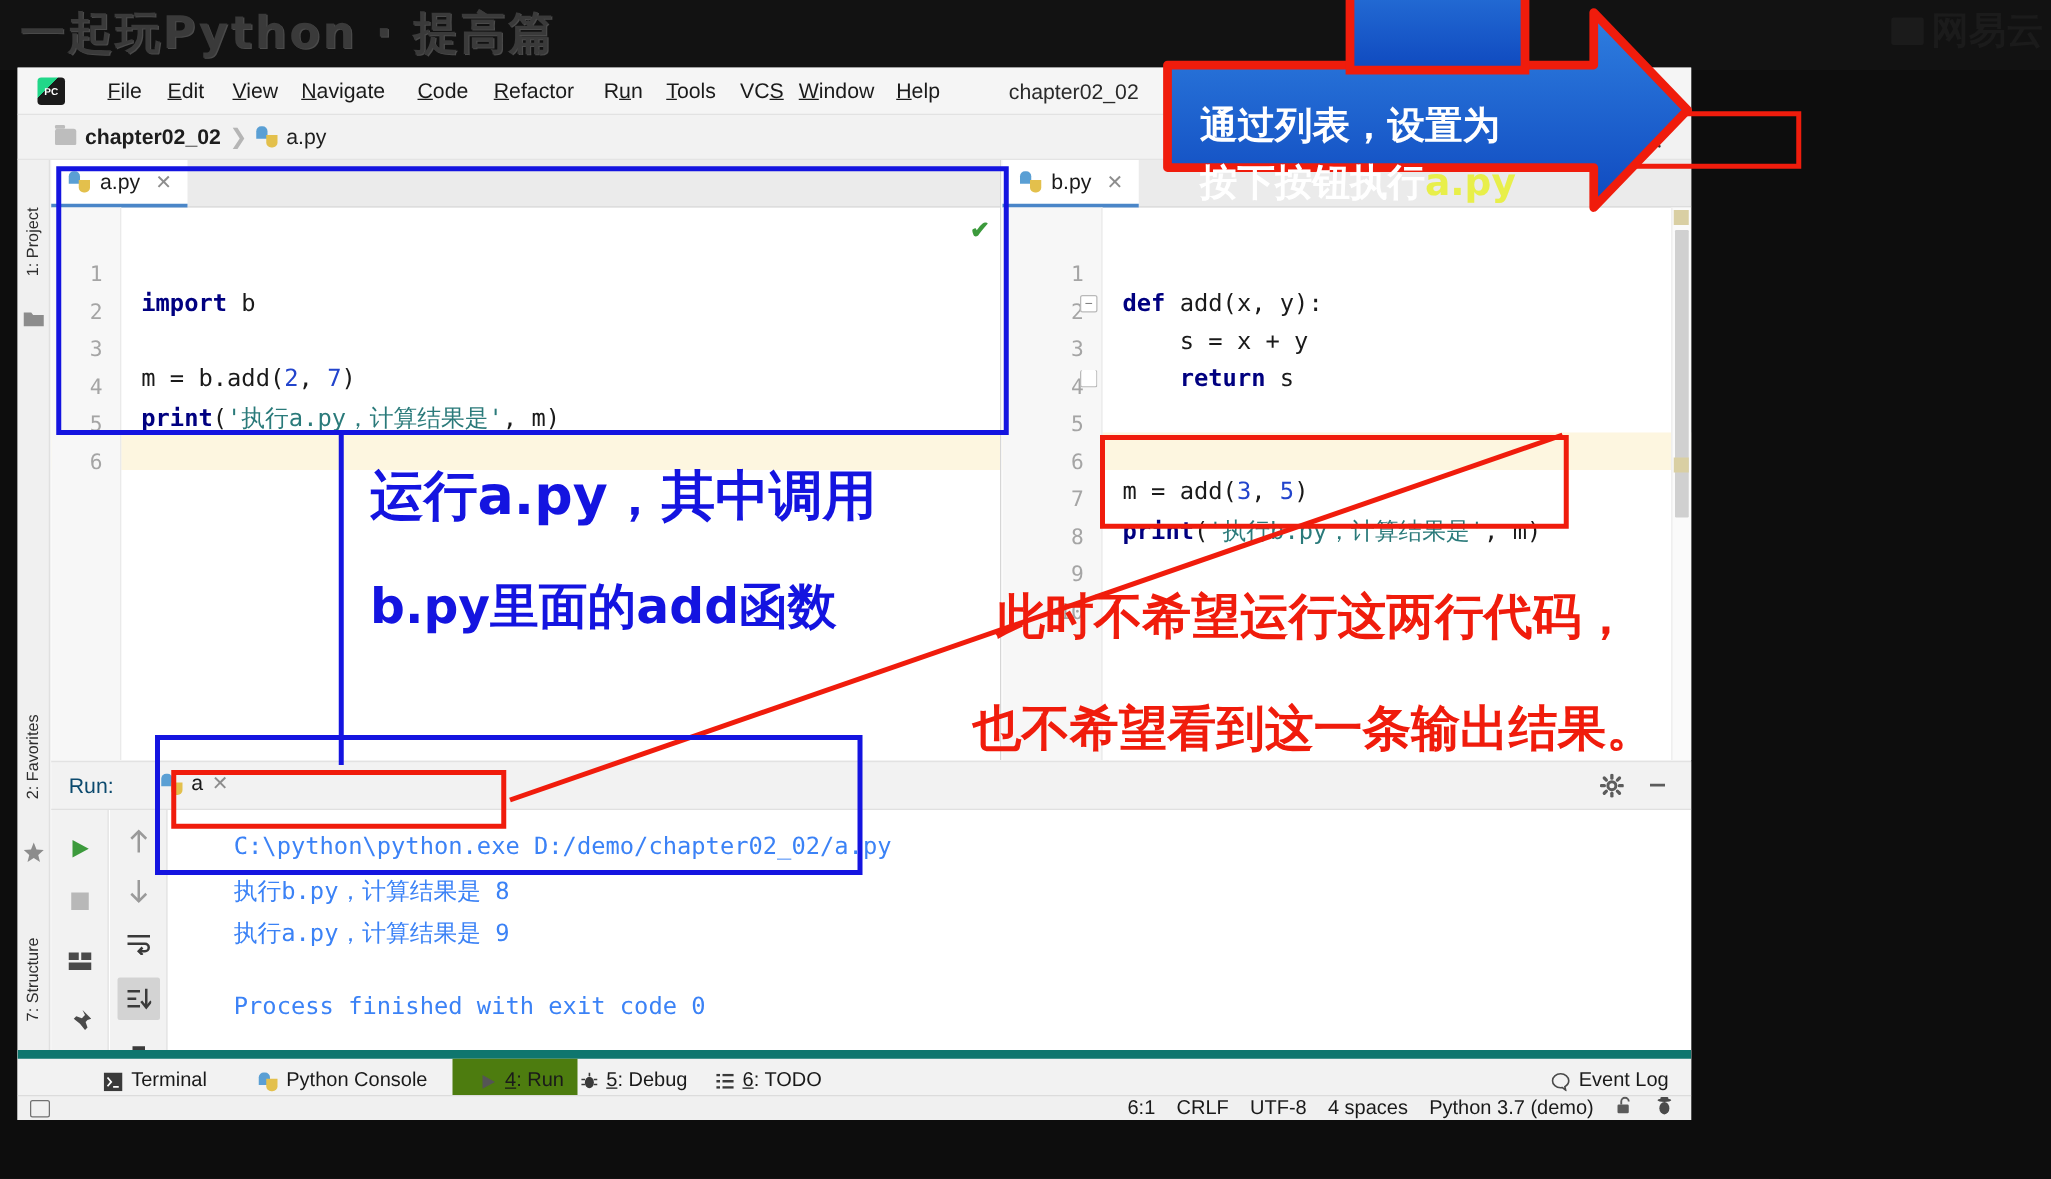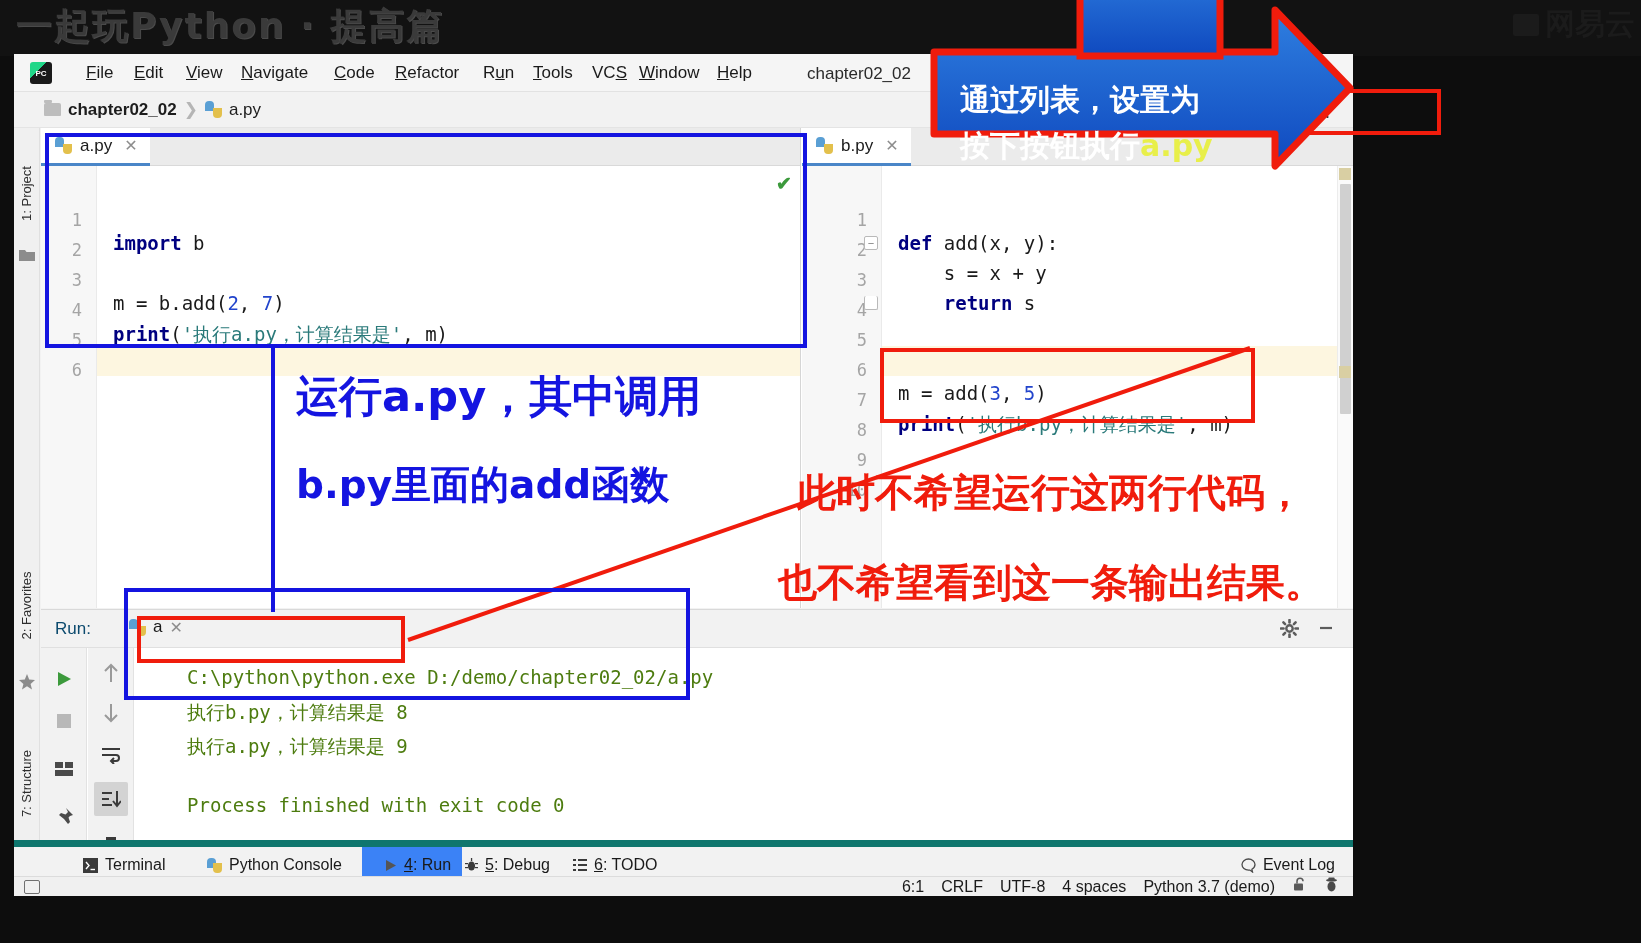--- a/index.html
+++ b/index.html
@@ -106,27 +106,27 @@
   .runhead .cfgtab { position:absolute; left:88px; top:7px; display:flex; align-items:center; gap:7px; font-size:17px; color:#1a1a1a;}
   .runhead .gear { position:absolute; right:54px; top:9px; font-size:18px; color:#5c5c5c;}
   .runhead .minus { position:absolute; right:18px; top:9px; font-size:18px; color:#5c5c5c;}
 
   .runtools { position:absolute; left:0; top:38px; bottom:0; width:46px; background:#f2f2f2; border-right:1px solid #e2e2e2;}
   .runtools2 { position:absolute; left:47px; top:38px; bottom:0; width:46px; background:#f2f2f2; border-right:1px solid #e2e2e2;}
   .rt { position:absolute; left:6px; width:34px; height:34px; display:flex; align-items:center; justify-content:center;}
   .rt.sel { background:#d3d3d3; border-radius:2px;}
 
   .console { position:absolute; left:94px; top:38px; right:0; bottom:0; background:#fff;
-             font-family:"DejaVu Sans Mono", monospace; font-size:19px; color:#4d7c0f;}
+             font-family:"DejaVu Sans Mono", monospace; font-size:19px; color:#3b82f6;}
   .co { position:absolute; left:52px; white-space:pre;}
 
   
   .bottombar { position:absolute; left:0; bottom:20px; right:0; height:36px; background:#f2f2f2; border-top:7px solid #0f766e;}
   .bt { position:absolute; top:0; height:36px; display:flex; align-items:center; gap:7px; padding:0 11px; font-size:16px; color:#1a1a1a;}
-  .bt.active { background:#3b82f6;padding-left:22px;}
+  .bt.active { background:#4d7c0f;padding-left:22px;}
   .bt u{text-decoration:underline;}
   .eventlog { position:absolute; right:18px; top:0; height:36px; display:flex; align-items:center; gap:7px; font-size:16px; color:#1a1a1a;}
 
   
   .statusbar { position:absolute; left:0; bottom:0; right:0; height:20px; background:#f0f0f0; border-top:1px solid #dcdcdc;
                display:flex; align-items:center; }
   .sb-left { position:absolute; left:10px; width:16px; height:14px; border:1.5px solid #707070; border-radius:2px;}
   .sb-right { position:absolute; right:14px; display:flex; align-items:center; gap:17px; font-size:16px; color:#1a1a1a; white-space:nowrap;}
 
   

